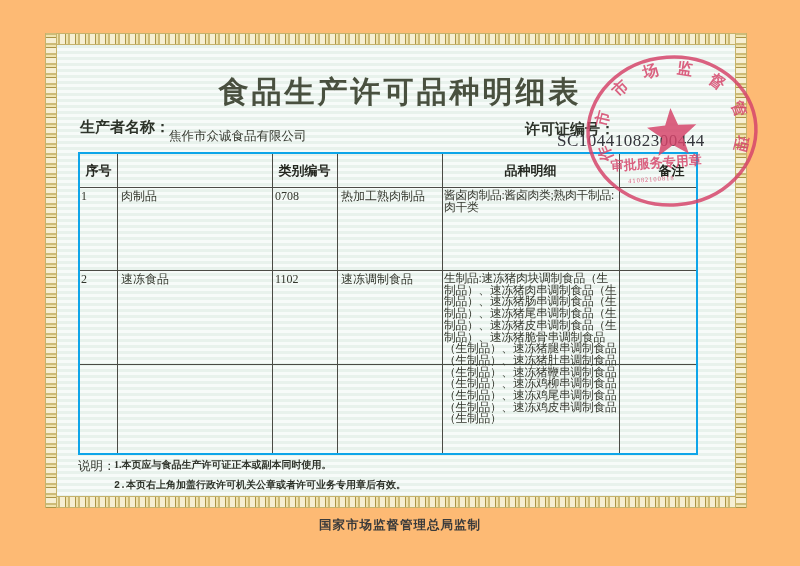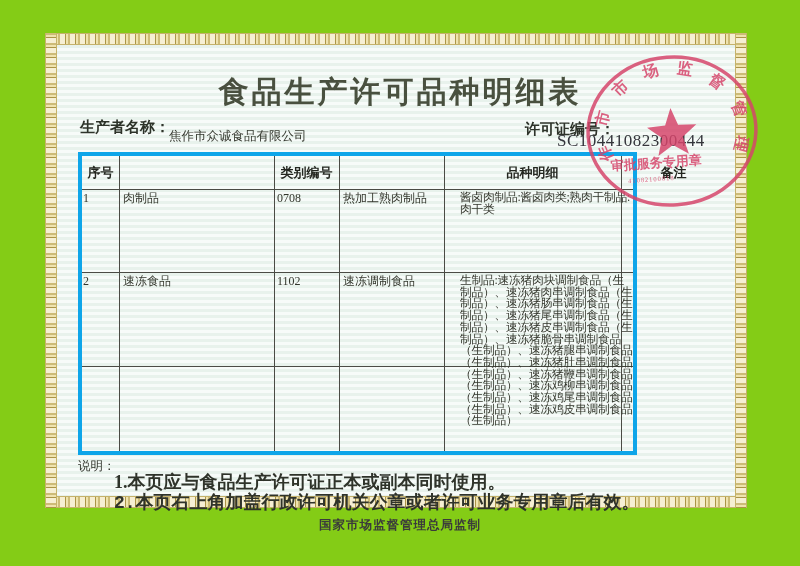--- a/index.html
+++ b/index.html
@@ -1,17 +1,17 @@
 <!DOCTYPE html>
 <html><head>
 <meta charset="utf-8">
 <style>
   * { margin:0; padding:0; box-sizing:border-box; }
   body { font-family: "Liberation Serif", serif; background:#ffffff; }
-  #page { position:relative; width:800px; height:566px; background:#84cc16; overflow:hidden; }
+  #page { position:relative; width:800px; height:566px; background:#fdba74; overflow:hidden; }
 
   
   .frame { position:absolute; left:45px; top:33px; width:702px; height:475px; }
   .strip { position:absolute; }
   .strip.h { height:12px; left:0; width:702px;
     background:
       repeating-linear-gradient(90deg, rgba(158,134,52,.85) 0 1px, rgba(0,0,0,0) 1px 10px),
       repeating-linear-gradient(90deg, #efe3ae 0 3px, #cdbb78 3px 5px, #f6efd4 5px 10px);
     border-top:1px solid #c5b26b; border-bottom:1px solid #c5b26b; }
   .strip.v { width:12px; top:0; height:475px;
@@ -28,36 +28,36 @@
 
   .title { position:absolute; left:0; right:0; top:72px; text-align:center;
     font-size:30px; font-weight:bold; letter-spacing:3px; color:#49503f; }
 
   .producer-label { position:absolute; left:80px; top:118px; font-size:15px; font-weight:bold; color:#2e332a; }
   .producer-name  { position:absolute; left:169px; top:128px; font-size:12.5px; color:#33372d; }
   .license-label  { position:absolute; left:497px; top:120px; font-size:15px; font-weight:bold; color:#2e332a;margin-left:28px; }
   .license-number { position:absolute; left:557px; top:131px; font-size:17px; letter-spacing:.5px; color:#34353b; }
 
   
-  .tbl { position:absolute; left:78px; top:152px; width:559px; height:303px; border:4px solid #0ea5e9; }
+  .tbl { position:absolute; left:78px; top:152px; width:620px; height:303px; border:2px solid #0ea5e9; }
   .vl { position:absolute; top:0; bottom:0; width:1px; background:#4b4b45; }
   .hl { position:absolute; left:0; right:0; height:1px; background:#4b4b45; }
   .v1{left:37px}.v2{left:192px}.v3{left:257px}.v4{left:362px}.v5{left:539px}
   .h1{top:33px}.h2{top:116px}.h3{top:210px}
   .th { position:absolute; top:0; height:33px; line-height:33px; text-align:center;
         font-weight:bold; font-size:13px; color:#23261f; }
   .th0{left:0;width:37px}.th1{left:37px;width:155px}.th2{left:192px;width:65px}
   .th3{left:257px;width:105px}.th4{left:362px;width:177px}.th5{left:539px;width:105px}
   .td { position:absolute; font-size:12px; color:#33362c; line-height:13px; }
   .rowtop1 { top:36px; } .rowtop2 { top:119px; }
   .c-no{left:1px}.c-cat{left:41px}.c-code{left:195px}.c-name{left:261px}
-  .c-detail{left:364px; width:174px; font-size:11.8px; line-height:11.7px; letter-spacing:-0.3px;margin-left:14px;}
+  .c-detail{left:364px; width:174px; font-size:11.8px; line-height:11.7px; letter-spacing:-0.3px;}
 
   .notes-label { position:absolute; left:78px; top:458px; font-size:12.5px; font-weight:400; color:#2f332a; }
-  .note-item   { position:absolute; font-size:18px; font-weight:600; color:#2f332a;margin-top:12px; }
+  .note-item   { position:absolute; font-size:10px; font-weight:600; color:#2f332a; }
   .note-1 { left:114px; top:458px; }
   .note-2 { left:114px; top:478px;font-family:Liberation Mono, monospace; }
 
   .footer { position:absolute; left:0; right:0; top:517px; text-align:center;
     font-size:12.5px; font-weight:600; letter-spacing:1px; color:#3b3b3b; }
 
   .seal { position:absolute; left:584px; top:52px; width:176px; height:158px;
     opacity:.84; z-index:5; transform:rotate(-4deg); pointer-events:none; }
   .seal text { font-family:"Liberation Serif", serif; }
 </style>

